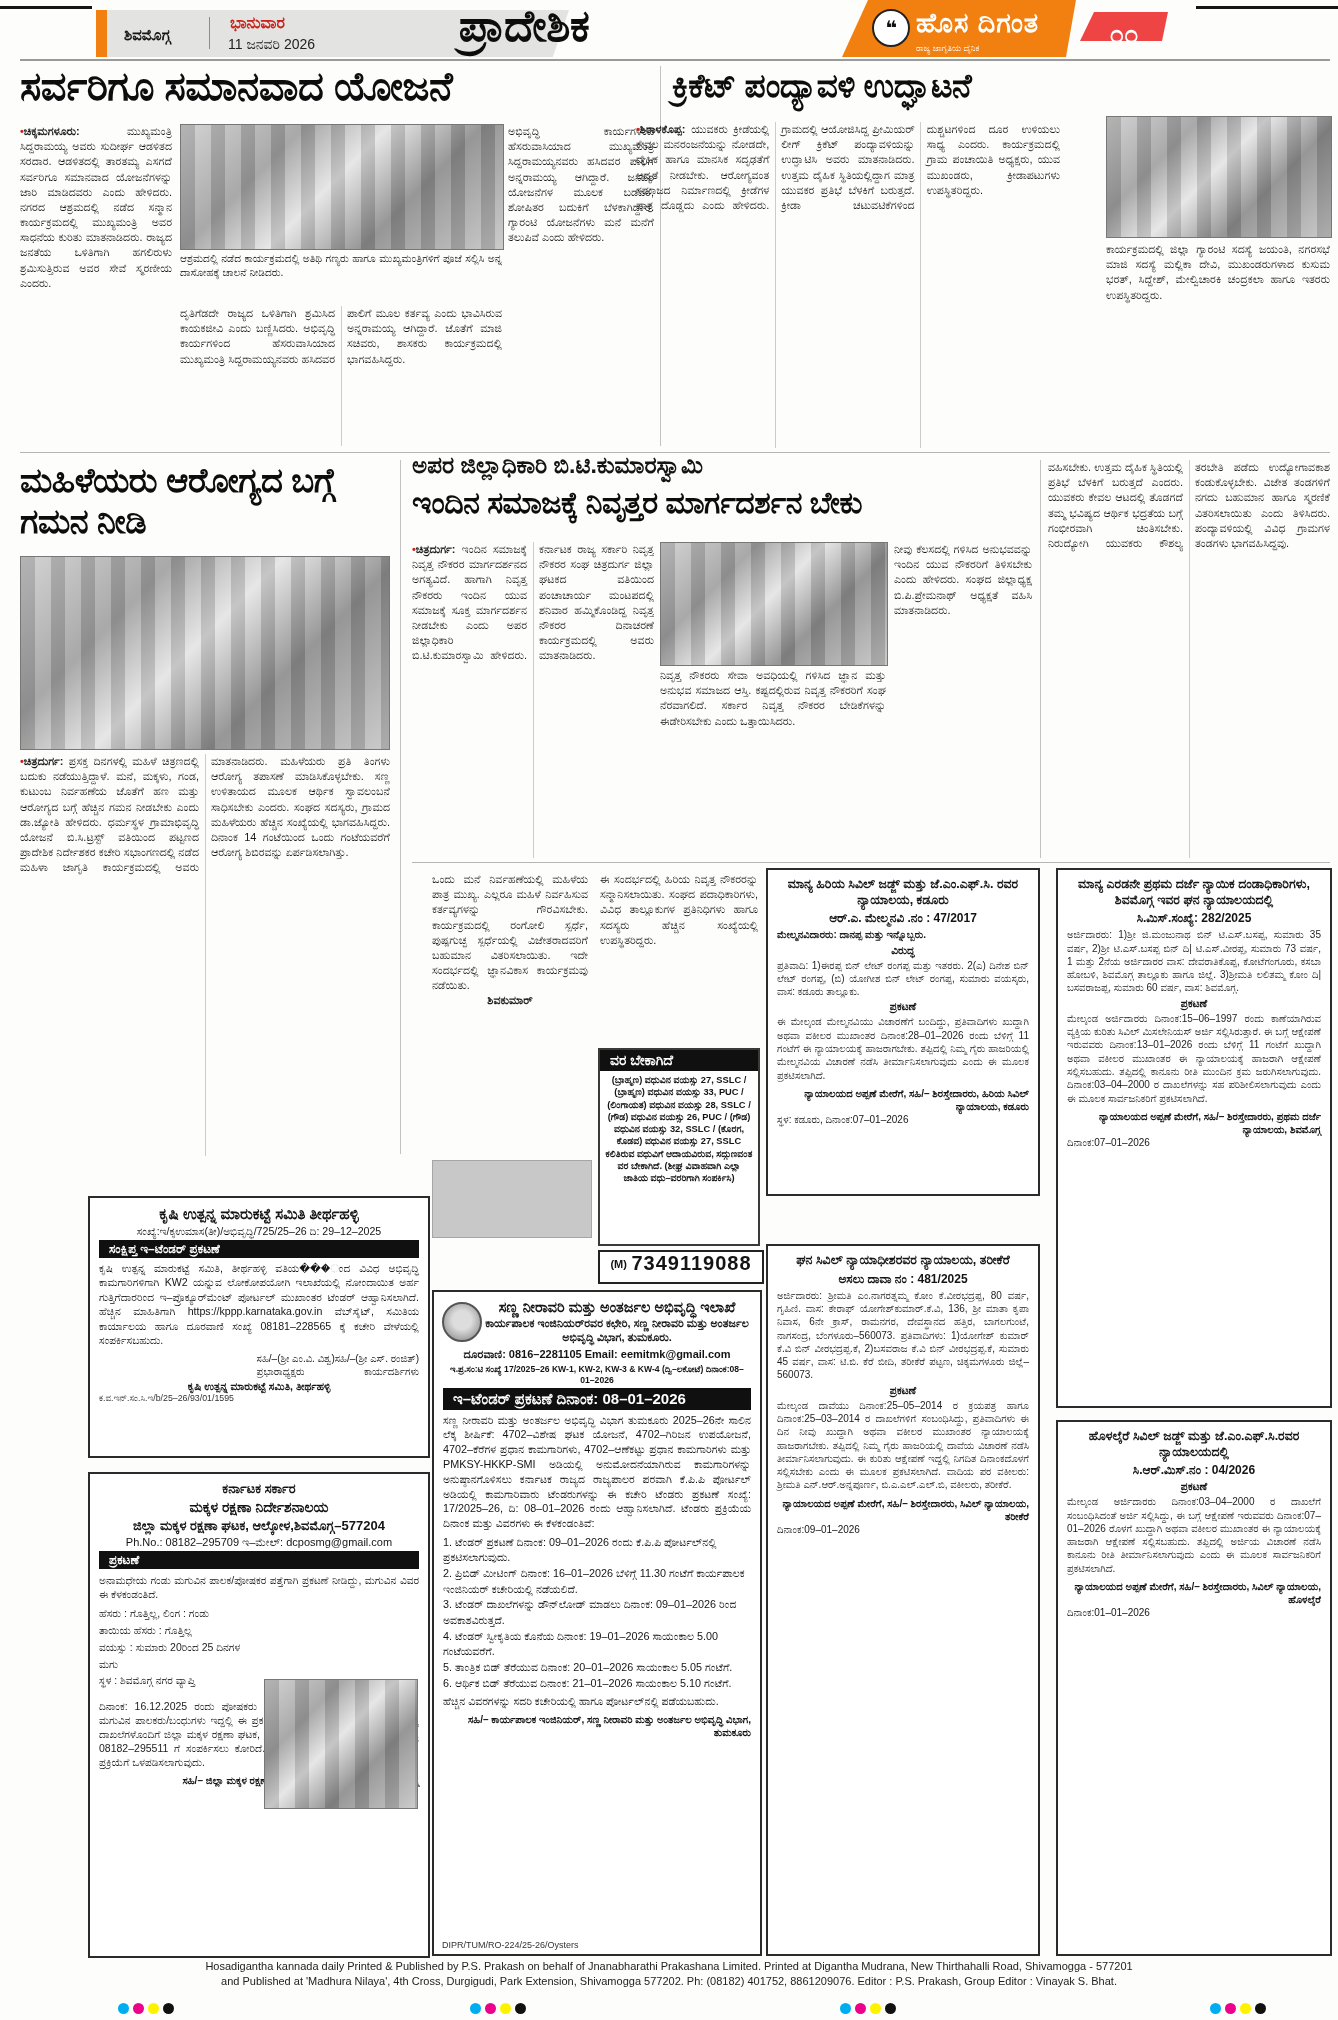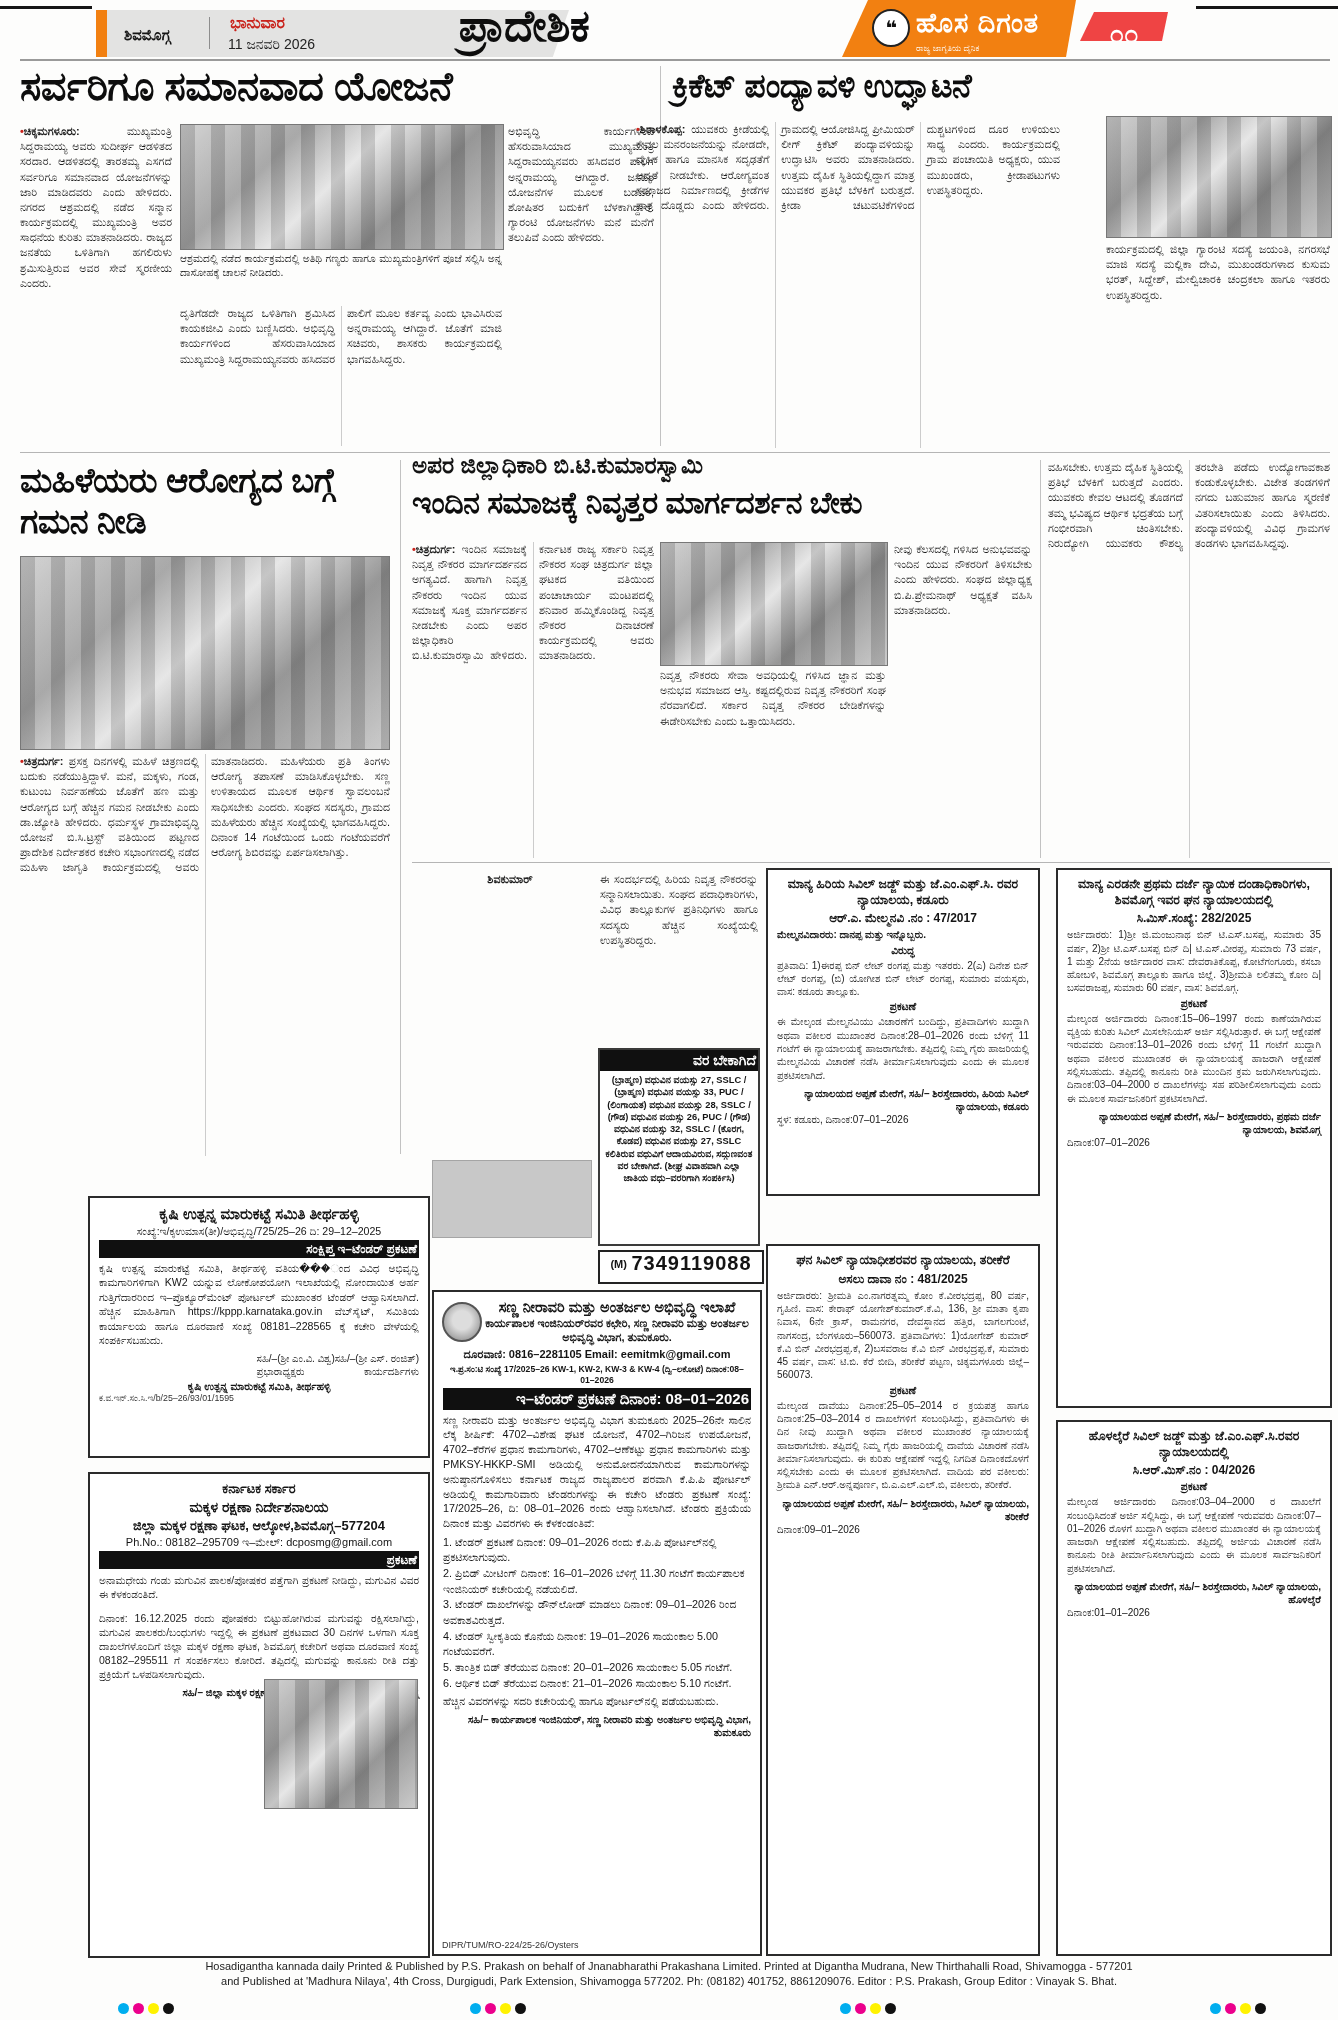--- a/index.html
+++ b/index.html
@@ -14,21 +14,21 @@
   .cols2{column-count:2;column-gap:12px;column-rule:1px solid #ccc}
   .cols3{column-count:3;column-gap:12px;column-rule:1px solid #ccc}
   .headline{font-weight:bold;color:#0d0d0d;line-height:1.1;letter-spacing:-0.5px}
   .photo{border:1px solid #777;background:
       linear-gradient(135deg,#cfcfcf 0%,#9f9f9f 28%,#e4e4e4 47%,#8b8b8b 68%,#c6c6c6 100%)}
   .photo-inner{width:100%;height:100%;background:
       repeating-linear-gradient(90deg,rgba(60,60,60,.18) 0 14px,rgba(255,255,255,.10) 14px 30px)}
   .caption{font-size:10.5px;line-height:1.3;color:#222}
   .byline-dot{color:#c9221b;font-weight:bold}
   .byline-place{font-weight:bold}
-  .bar{background:#101010;color:#fff;font-weight:bold;text-align:right;padding:2px 2px}
+  .bar{background:#101010;color:#fff;font-weight:bold;text-align:left;padding:2px 10px}
   .nbox{border:2px solid #2b2b2b;background:#fff;padding:7px 9px;box-sizing:border-box}
   .nb-title{font-size:12.5px;font-weight:bold;text-align:center;line-height:1.25}
   .nb-case{font-size:12px;font-weight:bold;text-align:center;margin:3px 0}
   .nb-body{font-size:10px;line-height:1.33;text-align:justify;color:#1d1d1d}
   .nb-mid{font-weight:bold;text-align:center;font-size:10.5px;margin:2px 0}
   .sig-right{font-size:10px;font-weight:bold;text-align:right;line-height:1.3;margin-top:5px}
   .sig-left{font-size:10px;font-weight:normal;text-align:left;line-height:1.3}
   .vline{background:#c2c2c2;width:1px}
   .hline{background:#b5b5b5;height:1px}
   .dot{display:inline-block;width:11px;height:11px;border-radius:50%;margin:0 2px}
@@ -113,20 +113,21 @@
   </div>
 <div class="abs body-txt jt" style="left:660px;top:668px;width:226px;height:190px;overflow:hidden">ನಿವೃತ್ತ ನೌಕರರು ಸೇವಾ ಅವಧಿಯಲ್ಲಿ ಗಳಿಸಿದ ಜ್ಞಾನ ಮತ್ತು ಅನುಭವ ಸಮಾಜದ ಆಸ್ತಿ. ಕಷ್ಟದಲ್ಲಿರುವ ನಿವೃತ್ತ ನೌಕರರಿಗೆ ಸಂಘ ನೆರವಾಗಲಿದೆ. ಸರ್ಕಾರ ನಿವೃತ್ತ ನೌಕರರ ಬೇಡಿಕೆಗಳನ್ನು ಈಡೇರಿಸಬೇಕು ಎಂದು ಒತ್ತಾಯಿಸಿದರು.</div>
 <div class="abs body-txt jt" style="left:894px;top:542px;width:138px;height:316px;overflow:hidden">ನೀವು ಕೆಲಸದಲ್ಲಿ ಗಳಿಸಿದ ಅನುಭವವನ್ನು ಇಂದಿನ ಯುವ ನೌಕರರಿಗೆ ತಿಳಿಸಬೇಕು ಎಂದು ಹೇಳಿದರು. ಸಂಘದ ಜಿಲ್ಲಾಧ್ಯಕ್ಷ ಬಿ.ಪಿ.ಪ್ರೇಮನಾಥ್ ಅಧ್ಯಕ್ಷತೆ ವಹಿಸಿ ಮಾತನಾಡಿದರು.</div>
 
 <div class="abs vline" style="left:1040px;top:460px;height:398px"></div>
 <div class="abs body-txt jt cols2" style="left:1048px;top:460px;width:282px;height:398px;overflow:hidden">ವಹಿಸಬೇಕು. ಉತ್ತಮ ದೈಹಿಕ ಸ್ಥಿತಿಯಲ್ಲಿ ಪ್ರತಿಭೆ ಬೆಳಕಿಗೆ ಬರುತ್ತದೆ ಎಂದರು. ಯುವಕರು ಕೇವಲ ಆಟದಲ್ಲಿ ತೊಡಗದೆ ತಮ್ಮ ಭವಿಷ್ಯದ ಆರ್ಥಿಕ ಭದ್ರತೆಯ ಬಗ್ಗೆ ಗಂಭೀರವಾಗಿ ಚಿಂತಿಸಬೇಕು. ನಿರುದ್ಯೋಗಿ ಯುವಕರು ಕೌಶಲ್ಯ ತರಬೇತಿ ಪಡೆದು ಉದ್ಯೋಗಾವಕಾಶ ಕಂಡುಕೊಳ್ಳಬೇಕು. ವಿಜೇತ ತಂಡಗಳಿಗೆ ನಗದು ಬಹುಮಾನ ಹಾಗೂ ಸ್ಮರಣಿಕೆ ವಿತರಿಸಲಾಯಿತು ಎಂದು ತಿಳಿಸಿದರು. ಪಂದ್ಯಾವಳಿಯಲ್ಲಿ ವಿವಿಧ ಗ್ರಾಮಗಳ ತಂಡಗಳು ಭಾಗವಹಿಸಿದ್ದವು.</div>
 
 <div class="abs hline" style="left:412px;top:862px;width:918px"></div>
 
 <div class="abs body-txt jt" style="left:432px;top:872px;width:156px;height:284px;overflow:hidden">
+  <span>ಒಂದು ಮನೆ ನಿರ್ವಹಣೆಯಲ್ಲಿ ಮಹಿಳೆಯ ಪಾತ್ರ ಮುಖ್ಯ. ಎಲ್ಲರೂ ಮಹಿಳೆ ನಿರ್ವಹಿಸುವ ಕರ್ತವ್ಯಗಳನ್ನು ಗೌರವಿಸಬೇಕು. ಕಾರ್ಯಕ್ರಮದಲ್ಲಿ ರಂಗೋಲಿ ಸ್ಪರ್ಧೆ, ಪುಷ್ಪಗುಚ್ಛ ಸ್ಪರ್ಧೆಯಲ್ಲಿ ವಿಜೇತರಾದವರಿಗೆ ಬಹುಮಾನ ವಿತರಿಸಲಾಯಿತು. ಇದೇ ಸಂದರ್ಭದಲ್ಲಿ ಜ್ಞಾನವಿಕಾಸ ಕಾರ್ಯಕ್ರಮವು ನಡೆಯಿತು.</span>
   <div class="bd" style="text-align:center">ಶಿವಕುಮಾರ್</div>
 </div>
 <div class="abs body-txt jt" style="left:600px;top:872px;width:158px;height:170px;overflow:hidden">ಈ ಸಂದರ್ಭದಲ್ಲಿ ಹಿರಿಯ ನಿವೃತ್ತ ನೌಕರರನ್ನು ಸನ್ಮಾನಿಸಲಾಯಿತು. ಸಂಘದ ಪದಾಧಿಕಾರಿಗಳು, ವಿವಿಧ ತಾಲ್ಲೂಕುಗಳ ಪ್ರತಿನಿಧಿಗಳು ಹಾಗೂ ಸದಸ್ಯರು ಹೆಚ್ಚಿನ ಸಂಖ್ಯೆಯಲ್ಲಿ ಉಪಸ್ಥಿತರಿದ್ದರು.</div>
 
 <div class="abs" style="left:432px;top:1160px;width:158px;height:76px;background:#c8c8c8;border:1px solid #a5a5a5"></div>
 
 <div class="abs nbox" style="left:598px;top:1048px;width:162px;height:198px;padding:0;border:2px solid #3a3a3a">
   <div class="bar" style="font-size:14px">ವರ ಬೇಕಾಗಿದೆ</div>
   <div class="ctr bd" style="font-size:9.3px;line-height:1.32;padding:3px 5px">(ಬ್ರಾಹ್ಮಣ) ವಧುವಿನ ವಯಸ್ಸು 27, SSLC / (ಬ್ರಾಹ್ಮಣ) ವಧುವಿನ ವಯಸ್ಸು 33, PUC / (ಲಿಂಗಾಯತ) ವಧುವಿನ ವಯಸ್ಸು 28, SSLC / (ಗೌಡ) ವಧುವಿನ ವಯಸ್ಸು 26, PUC / (ಗೌಡ) ವಧುವಿನ ವಯಸ್ಸು 32, SSLC / (ಕೊರಗ, ಕೊಡವ) ವಧುವಿನ ವಯಸ್ಸು 27, SSLC ಕಲಿತಿರುವ ವಧುವಿಗೆ ಆದಾಯವಿರುವ, ಸದ್ಗುಣವಂತ ವರ ಬೇಕಾಗಿದೆ. (ಶೀಘ್ರ ವಿವಾಹವಾಗಿ ಎಲ್ಲಾ ಜಾತಿಯ ವಧು–ವರರಿಗಾಗಿ ಸಂಪರ್ಕಿಸಿ)</div>
 </div>
@@ -179,20 +180,26 @@
 <div class="abs nbox" style="left:88px;top:1472px;width:342px;height:486px">
   <div class="ctr bd" style="font-size:13px">ಕರ್ನಾಟಕ ಸರ್ಕಾರ</div>
   <div class="ctr bd" style="font-size:14px;margin-top:2px">ಮಕ್ಕಳ ರಕ್ಷಣಾ ನಿರ್ದೇಶನಾಲಯ</div>
   <div class="ctr bd" style="font-size:13px;margin-top:2px">ಜಿಲ್ಲಾ ಮಕ್ಕಳ ರಕ್ಷಣಾ ಘಟಕ, ಆಲ್ಕೋಳ,ಶಿವಮೊಗ್ಗ–577204</div>
   <div class="ctr" style="font-size:11px;margin:2px 0">Ph.No.: 08182–295709  ಇ–ಮೇಲ್: dcposmg@gmail.com</div>
   <div class="bar" style="font-size:12px">ಪ್ರಕಟಣೆ</div>
   <div class="jt small-txt" style="margin-top:4px">ಅನಾಮಧೇಯ ಗಂಡು ಮಗುವಿನ ಪಾಲಕ/ಪೋಷಕರ ಪತ್ತೆಗಾಗಿ ಪ್ರಕಟಣೆ ನೀಡಿದ್ದು, ಮಗುವಿನ ವಿವರ ಈ ಕೆಳಕಂಡಂತಿದೆ.</div>
   <div class="abs photo" style="right:10px;top:205px;width:152px;height:128px">
       <div class="photo-inner"></div>
     </div>
+  <div class="small-txt" style="margin-top:4px;width:160px;line-height:1.6">
+    <div>ಹೆಸರು : ಗೊತ್ತಿಲ್ಲ, ಲಿಂಗ : ಗಂಡು</div>
+    <div>ತಾಯಿಯ ಹೆಸರು : ಗೊತ್ತಿಲ್ಲ</div>
+    <div>ವಯಸ್ಸು : ಸುಮಾರು 20ರಿಂದ 25 ದಿನಗಳ ಮಗು</div>
+    <div>ಸ್ಥಳ : ಶಿವಮೊಗ್ಗ ನಗರ ವ್ಯಾಪ್ತಿ</div>
+  </div>
   <div class="jt small-txt" style="margin-top:10px;clear:both">ದಿನಾಂಕ: 16.12.2025 ರಂದು ಪೋಷಕರು ಬಿಟ್ಟುಹೋಗಿರುವ ಮಗುವನ್ನು ರಕ್ಷಿಸಲಾಗಿದ್ದು, ಮಗುವಿನ ಪಾಲಕರು/ಬಂಧುಗಳು ಇದ್ದಲ್ಲಿ ಈ ಪ್ರಕಟಣೆ ಪ್ರಕಟವಾದ 30 ದಿನಗಳ ಒಳಗಾಗಿ ಸೂಕ್ತ ದಾಖಲೆಗಳೊಂದಿಗೆ ಜಿಲ್ಲಾ ಮಕ್ಕಳ ರಕ್ಷಣಾ ಘಟಕ, ಶಿವಮೊಗ್ಗ ಕಚೇರಿಗೆ ಅಥವಾ ದೂರವಾಣಿ ಸಂಖ್ಯೆ 08182–295511 ಗೆ ಸಂಪರ್ಕಿಸಲು ಕೋರಿದೆ. ತಪ್ಪಿದಲ್ಲಿ ಮಗುವನ್ನು ಕಾನೂನು ರೀತಿ ದತ್ತು ಪ್ರಕ್ರಿಯೆಗೆ ಒಳಪಡಿಸಲಾಗುವುದು.</div>
   <div class="sig-right">ಸಹಿ/– ಜಿಲ್ಲಾ ಮಕ್ಕಳ ರಕ್ಷಣಾಧಿಕಾರಿ, ಜಿಲ್ಲಾ ಮಕ್ಕಳ ರಕ್ಷಣಾ ಘಟಕ, ಶಿವಮೊಗ್ಗ</div>
 </div>
 
 <div class="abs nbox" style="left:766px;top:868px;width:274px;height:328px">
   <div class="nb-title">ಮಾನ್ಯ ಹಿರಿಯ ಸಿವಿಲ್ ಜಡ್ಜ್ ಮತ್ತು ಜೆ.ಎಂ.ಎಫ್.ಸಿ. ರವರ ನ್ಯಾಯಾಲಯ, ಕಡೂರು</div>
   <div class="nb-case">ಆರ್.ಎ. ಮೇಲ್ಮನವಿ .ನಂ : 47/2017</div>
   <div class="nb-body bd">ಮೇಲ್ಮನವಿದಾರರು: ದಾನಪ್ಪ ಮತ್ತು ಇನ್ನೊಬ್ಬರು.</div>
   <div class="nb-mid">ವಿರುದ್ಧ</div>
   <div class="nb-body">ಪ್ರತಿವಾದಿ: 1)ಈರಪ್ಪ ಬಿನ್ ಲೇಟ್ ರಂಗಪ್ಪ ಮತ್ತು ಇತರರು. 2(ಎ) ದಿನೇಶ ಬಿನ್ ಲೇಟ್ ರಂಗಪ್ಪ, (ಬಿ) ಯೋಗೀಶ ಬಿನ್ ಲೇಟ್ ರಂಗಪ್ಪ, ಸುಮಾರು ವಯಸ್ಕರು, ವಾಸ: ಕಡೂರು ತಾಲ್ಲೂಕು.</div>

